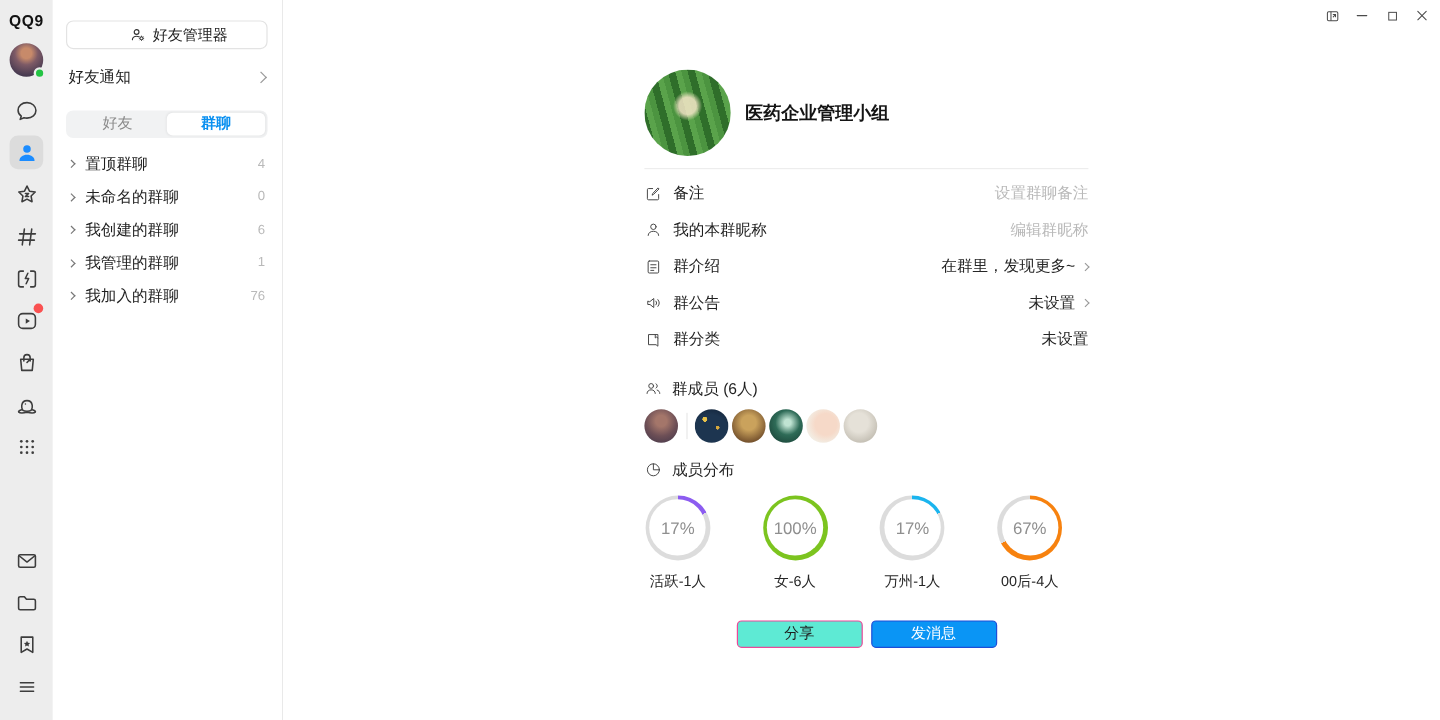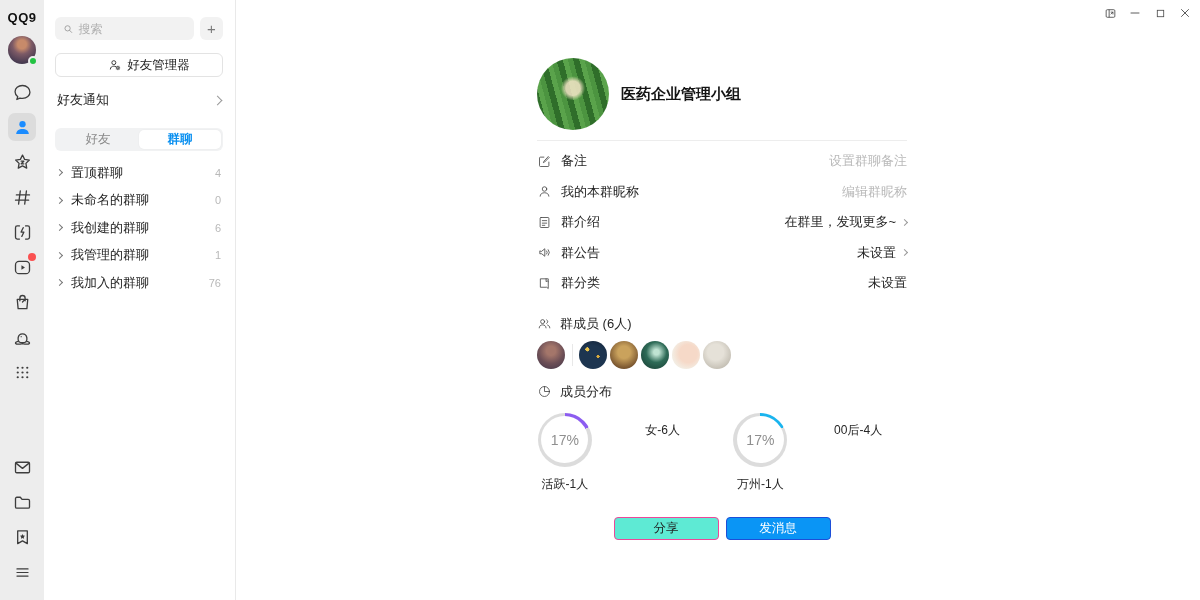--- a/index.html
+++ b/index.html
@@ -248,30 +248,20 @@
   </div>
 
   <div class="rail-item" style="margin-bottom:0">
     <svg width="19" height="19" viewBox="0 0 24 24">
       <path class="ric" d="M5 7.5h14M5 12h14M5 16.5h14" stroke-width="1.7"></path>
     </svg>
   </div>
 </div>
 
 <div class="sidebar">
-  <div class="search-row">
-    <div class="search-box">
-      <svg width="12" height="12" viewBox="0 0 24 24">
-        <circle cx="10.5" cy="10.5" r="6" fill="none" stroke="#9a9a9a" stroke-width="2"></circle>
-        <path d="M15 15l5 5" stroke="#9a9a9a" stroke-width="2" stroke-linecap="round"></path>
-      </svg>
-      <input placeholder="搜索" style="">
-    </div>
-    <button class="add-btn">+</button>
-  </div>
 
   <button class="fm-btn">
     <svg width="14" height="14" viewBox="0 0 24 24">
       <circle cx="10" cy="8" r="3.4" fill="none" stroke="#333" stroke-width="1.6"></circle>
       <path d="M4 19c0-3.2 2.7-5 6-5 1.2 0 2.3.2 3.2.7" fill="none" stroke="#333" stroke-width="1.6" stroke-linecap="round"></path>
       <circle cx="17" cy="17" r="2.2" fill="none" stroke="#333" stroke-width="1.4"></circle>
       <path d="M17 13.8v1M17 19.2v1M20.2 17h-1M14.8 17h-1M19.3 14.7l-.7.7M15.4 18.6l-.7.7M19.3 19.3l-.7-.7M15.4 15.4l-.7-.7" stroke="#333" stroke-width="1.1" stroke-linecap="round"></path>
     </svg>
     <span>好友管理器</span>
   </button>
@@ -427,29 +417,35 @@
     </div>
 
     <div class="donuts">
       <div class="donut-cell">
         <div class="donut" style="background: conic-gradient(rgb(140, 92, 240) 0deg, rgb(140, 92, 240) 17%, rgb(220, 220, 220) 17%, rgb(220, 220, 220) 100%);">
           <div class="hole">17%</div>
         </div>
         <div class="donut-label">活跃-1人</div>
       </div>
       <div class="donut-cell">
+        <div class="donut" style="background: conic-gradient(rgb(124, 196, 31) 0deg, rgb(124, 196, 31) 100%, rgb(220, 220, 220) 100%, rgb(220, 220, 220) 100%);">
+          <div class="hole">100%</div>
+        </div>
         <div class="donut-label">女-6人</div>
       </div>
       <div class="donut-cell">
         <div class="donut" style="background: conic-gradient(rgb(26, 180, 238) 0deg, rgb(26, 180, 238) 17%, rgb(220, 220, 220) 17%, rgb(220, 220, 220) 100%);">
           <div class="hole">17%</div>
         </div>
         <div class="donut-label">万州-1人</div>
       </div>
       <div class="donut-cell">
+        <div class="donut" style="background: conic-gradient(rgb(247, 130, 15) 0deg, rgb(247, 130, 15) 67%, rgb(220, 220, 220) 67%, rgb(220, 220, 220) 100%);">
+          <div class="hole">67%</div>
+        </div>
         <div class="donut-label">00后-4人</div>
       </div>
     </div>
 
     <div class="btn-row">
       <button class="btn ghost">分享</button>
       <button class="btn primary">发消息</button>
     </div>
   </div>
 </div>

